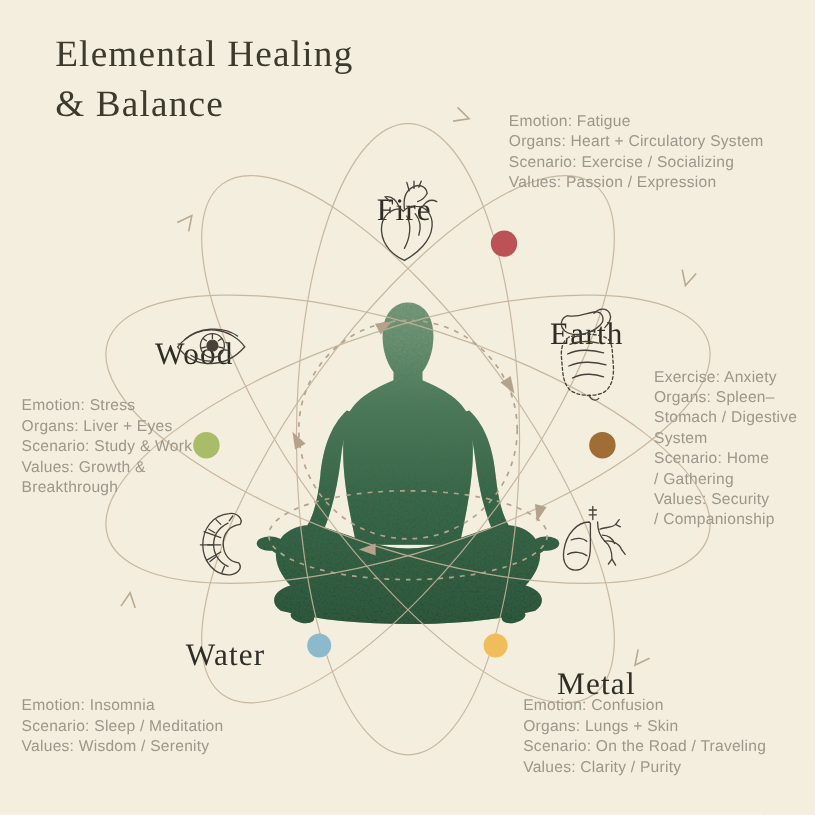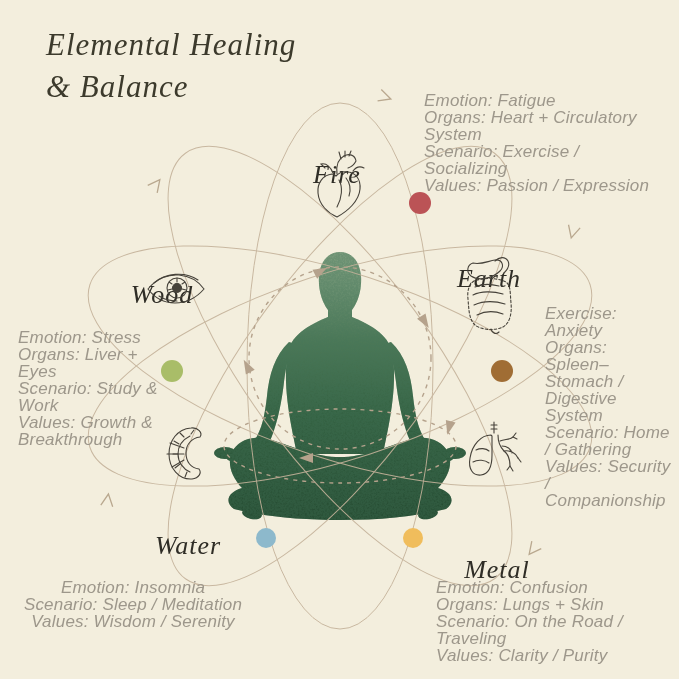--- a/index.html
+++ b/index.html
@@ -1,37 +1,36 @@
 <!DOCTYPE html>
 <html><head>
 <meta charset="utf-8">
 <style>
   html,body{margin:0;padding:0;}
   #canvas{
     position:relative;width:679px;height:679px;overflow:hidden;
     background:#f3eedd;
     font-family:"Liberation Sans",sans-serif;
-    font-style:italic;
   }
   .layer{position:absolute;left:0;top:0;}
   #title{
     position:absolute;left:46px;top:24px;
     font-family:"Liberation Serif","DejaVu Serif",serif;
     font-size:31px;line-height:42px;color:#3c3a2c;letter-spacing:1px;
   }
   .elabel{
     position:absolute;width:120px;text-align:center;
     font-family:"Liberation Serif","DejaVu Serif",serif;
     font-size:26px;color:#2f2d26;letter-spacing:1px;margin-top:45px;
   }
   .block{
     position:absolute;
-    font-size:17px;line-height:17px;color:#9d978b;letter-spacing:.2px;
-  }
-  .block.right{text-align:center;}
+    font-size:13px;line-height:17px;color:#9d978b;letter-spacing:.2px;
+  }
+  .block.right{text-align:left;}
   .icon{position:absolute;}
   svg{display:block;}
 </style>
 </head>
 <body>
 
 <div id="canvas">
 
   <svg class="layer" width="679" height="679" viewBox="0 0 679 679">
     <defs>

